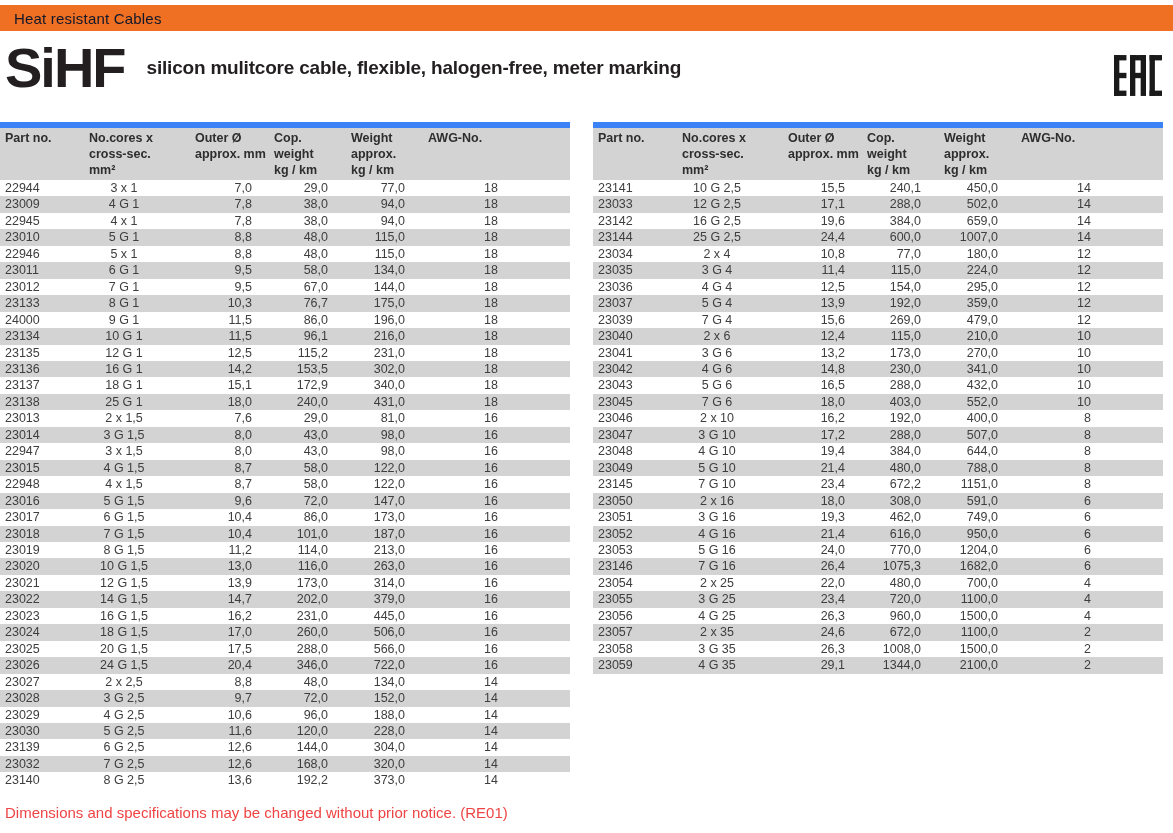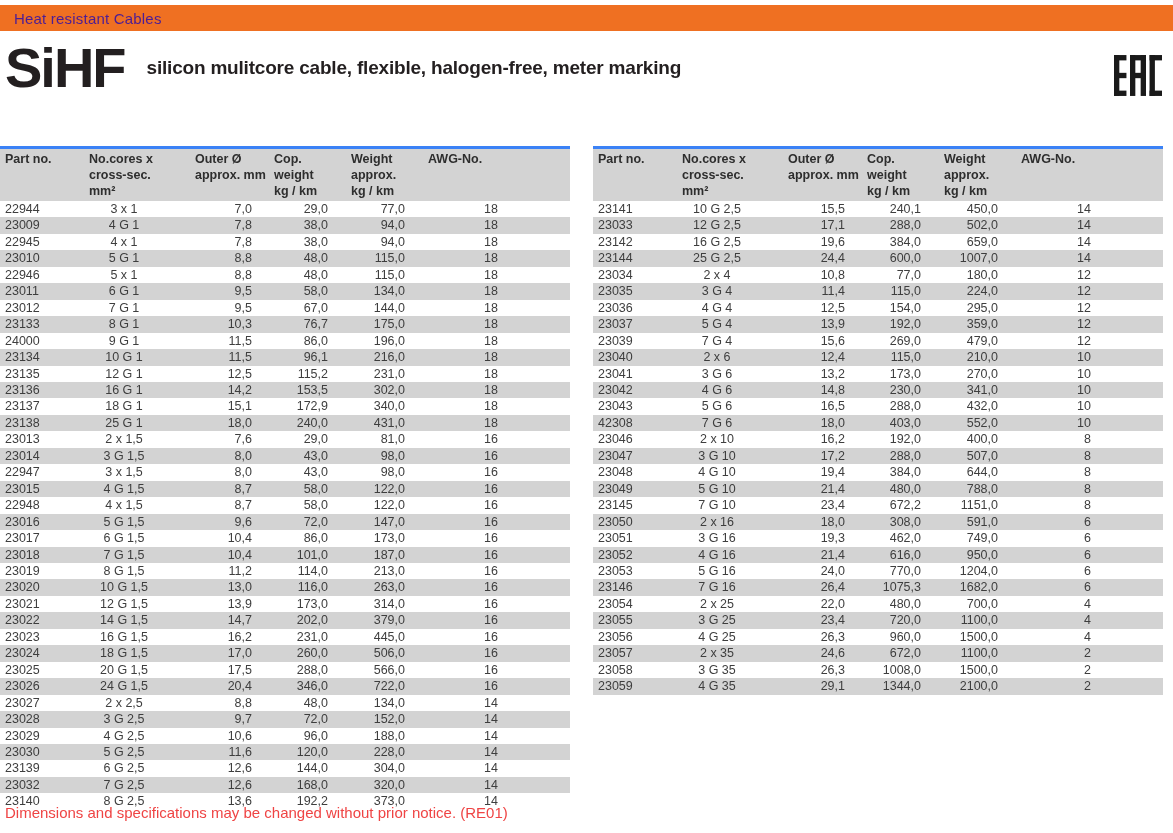--- a/index.html
+++ b/index.html
@@ -2,42 +2,42 @@
 <html><head>
 <meta charset="utf-8">
 <style>
   html,body{margin:0;padding:0;}
   body{
     width:1173px;height:833px;position:relative;background:#ffffff;
     font-family:"Liberation Sans", sans-serif;color:#3e3e3e;overflow:hidden;
   }
   .banner{
     position:absolute;left:0;top:5px;width:1173px;height:26px;
-    background:#ef7022;color:#4c1d95;font-size:15px;
+    background:#ef7022;color:#0f172a;font-size:15px;
     display:flex;align-items:center;padding-left:14px;box-sizing:border-box;
     letter-spacing:.2px;
   }
   .title-row{
     position:absolute;left:5px;top:40px;display:flex;align-items:center;
   }
   .big-title{
     font-size:56px;font-weight:bold;color:#231f20;letter-spacing:-2px;line-height:1;
   }
   .subtitle{
     font-size:19px;font-weight:bold;color:#231f20;margin-left:22px;letter-spacing:-.2px;
   }
   .eac{position:absolute;top:54px;right:11px;width:48px;height:43px;}
   .eac svg{width:100%;height:100%;}
 
   .tbl{position:absolute;top:122px;}
   .tbl-left{left:0;}
   .tbl-right{left:593px;}
   table{
     border-collapse:collapse;table-layout:fixed;width:570px;
-    font-size:12.5px;color:#3e3e3e;border-top:3px solid #3b82f6;margin-top:24px;
+    font-size:12.5px;color:#3e3e3e;border-top:6px solid #3b82f6;
   }
   col.c0{width:88px}col.c1{width:72px}col.c2{width:92px}
   col.c3{width:76px}col.c4{width:77px}col.c5{width:165px}
   thead th{
     background:#d3d3d3;font-weight:bold;color:#2e2e2e;text-align:left;
     vertical-align:top;line-height:16px;padding:2px 0 2px 0;
     white-space:pre;overflow:visible;font-size:12.5px;
   }
   thead th:nth-child(1){padding-left:5px;}
   thead th:nth-child(2){padding-left:1px;}
@@ -544,21 +544,21 @@
         </tr>
         <tr>
           <td>23043</td>
           <td>5 G 6</td>
           <td>16,5</td>
           <td>288,0</td>
           <td>432,0</td>
           <td>10</td>
         </tr>
         <tr>
-          <td>42308</td>
+          <td>23045</td>
           <td>7 G 6</td>
           <td>18,0</td>
           <td>403,0</td>
           <td>552,0</td>
           <td>10</td>
         </tr>
         <tr>
           <td>23046</td>
           <td>2 x 10</td>
           <td>16,2</td>

